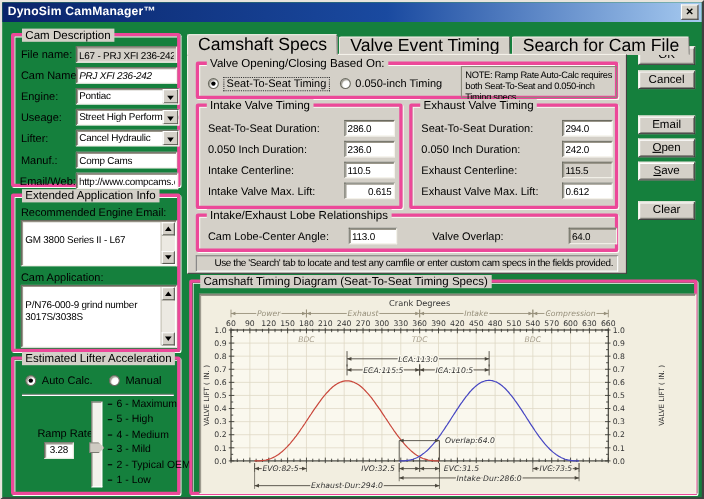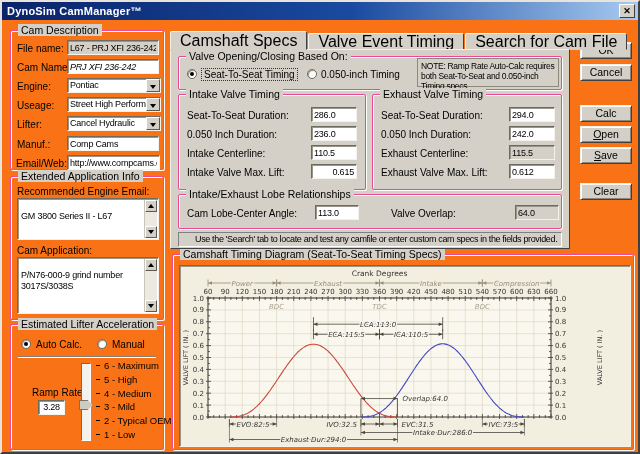--- a/index.html
+++ b/index.html
@@ -1,27 +1,27 @@
 <!DOCTYPE html>
 <html><head>
 <meta charset="utf-8">
 <style>
   html,body{margin:0;padding:0;background:#808080;}
   *{box-sizing:border-box;}
-  .win{position:relative;width:640px;height:454px;background:#f97316;
+  .win{position:relative;width:640px;height:454px;background:#15803d;
     border:2px solid;border-color:#e8e4dc #404040 #404040 #e8e4dc;
     font-family:"Liberation Sans",sans-serif;font-size:10.5px;color:#000;overflow:hidden;}
   .titlebar{position:absolute;left:0;top:0;right:0;height:18px;
     background:linear-gradient(90deg,#0a246a,#1a4aa0 55%,#a6caf0);
     display:flex;align-items:center;padding-left:5px;}
   .tb-text{color:#fff;font-weight:bold;font-size:11px;letter-spacing:.2px;}
   .tb-close{position:absolute;right:3px;top:2px;width:16px;height:14px;background:#d4d0c8;
     border:1px solid;border-color:#fff #404040 #404040 #fff;display:flex;align-items:center;justify-content:center;}
   .tb-close .x{font-size:9px;font-weight:bold;line-height:1;}
-  .grp{position:absolute;border:1px solid #ec4899;border-radius:2px;box-shadow:1px 1px 0 #fdfcf8 inset,1px 1px 0 #fdfcf8;}
+  .grp{position:absolute;border:3px solid #ec4899;border-radius:2px;box-shadow:1px 1px 0 #fdfcf8 inset,1px 1px 0 #fdfcf8;}
   .grp>.ttl{position:absolute;top:-7px;left:7px;background:#d4d0c8;padding:0 3px;font-size:10.5px;white-space:nowrap;}
   .lbl{position:absolute;font-size:10px;white-space:nowrap;}
   .field{position:absolute;height:15px;background:#fff;border:1px solid;border-color:#6b6b60 #f4f2ea #f4f2ea #6b6b60;
     box-shadow:inset 1px 1px 0 #9a968a;font-family:"Liberation Sans",sans-serif;
     font-size:9px;letter-spacing:-0.2px;padding:0 2px;line-height:13px;white-space:nowrap;overflow:hidden;}
   input.field{color:#000;}
   .ro{background:#d4d0c8;}
   .sel{padding-right:15px;}
   .da{position:absolute;right:0;top:0;bottom:0;width:14px;background:#d4d0c8;
     border:1px solid;border-color:#fff #5a5a52 #5a5a52 #fff;display:flex;align-items:flex-start;justify-content:center;}
@@ -210,21 +210,21 @@
     <span class="lbl" style="left:8px;top:13px">Cam Lobe-Center Angle:</span>
     <input class="field" style="left: 136px; top: 10px; width: 44px;" value="113.0">
     <span class="lbl" style="left:212px;top:13px">Valve Overlap:</span>
     <input class="field ro" style="left: 336px; top: 10px; width: 44px;" readonly="" value="64.0">
   </div>
 
   <div class="status" style="left:176px;top:230px;width:384px;height:15px;z-index:4">Use the 'Search' tab to locate and test any camfile or enter custom cam specs in the fields provided.</div>
 
   <div class="btn" style="top:40px">OK</div>
   <div class="btn" style="top:62px">Cancel</div>
-  <div class="btn" style="top:103px">Calc</div>
+  <div class="btn" style="top:103px">Email</div>
   <div class="btn ul-first" style="top:124px">Open</div>
   <div class="btn ul-first" style="top:145px">Save</div>
   <div class="btn" style="top:181px">Clear</div>
 
   <div class="grp" style="left:170px;top:252px;width:462px;height:196px">
     <span class="ttl">Camshaft Timing Diagram (Seat-To-Seat Timing Specs)</span>
     <div class="chartpanel">
       <svg id="tsvg" width="448" height="178" style="position:absolute;left:1px;top:1px">
           <rect x="0" y="0" width="448" height="178" fill="#f2eee0"></rect>
           <rect x="27" y="31" width="343" height="119" fill="#faf8ee"></rect>

